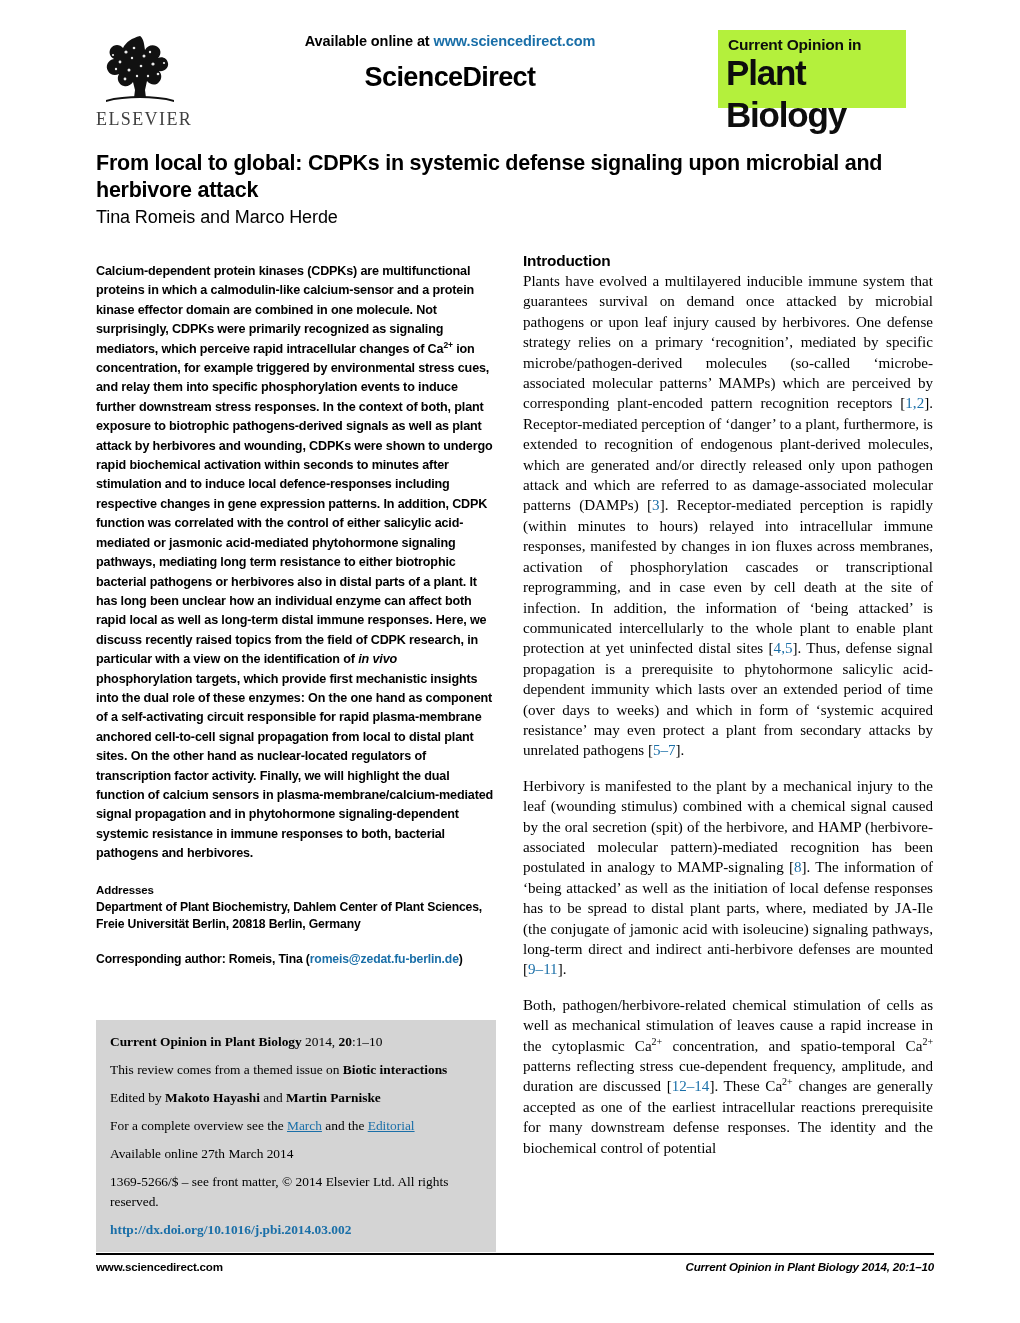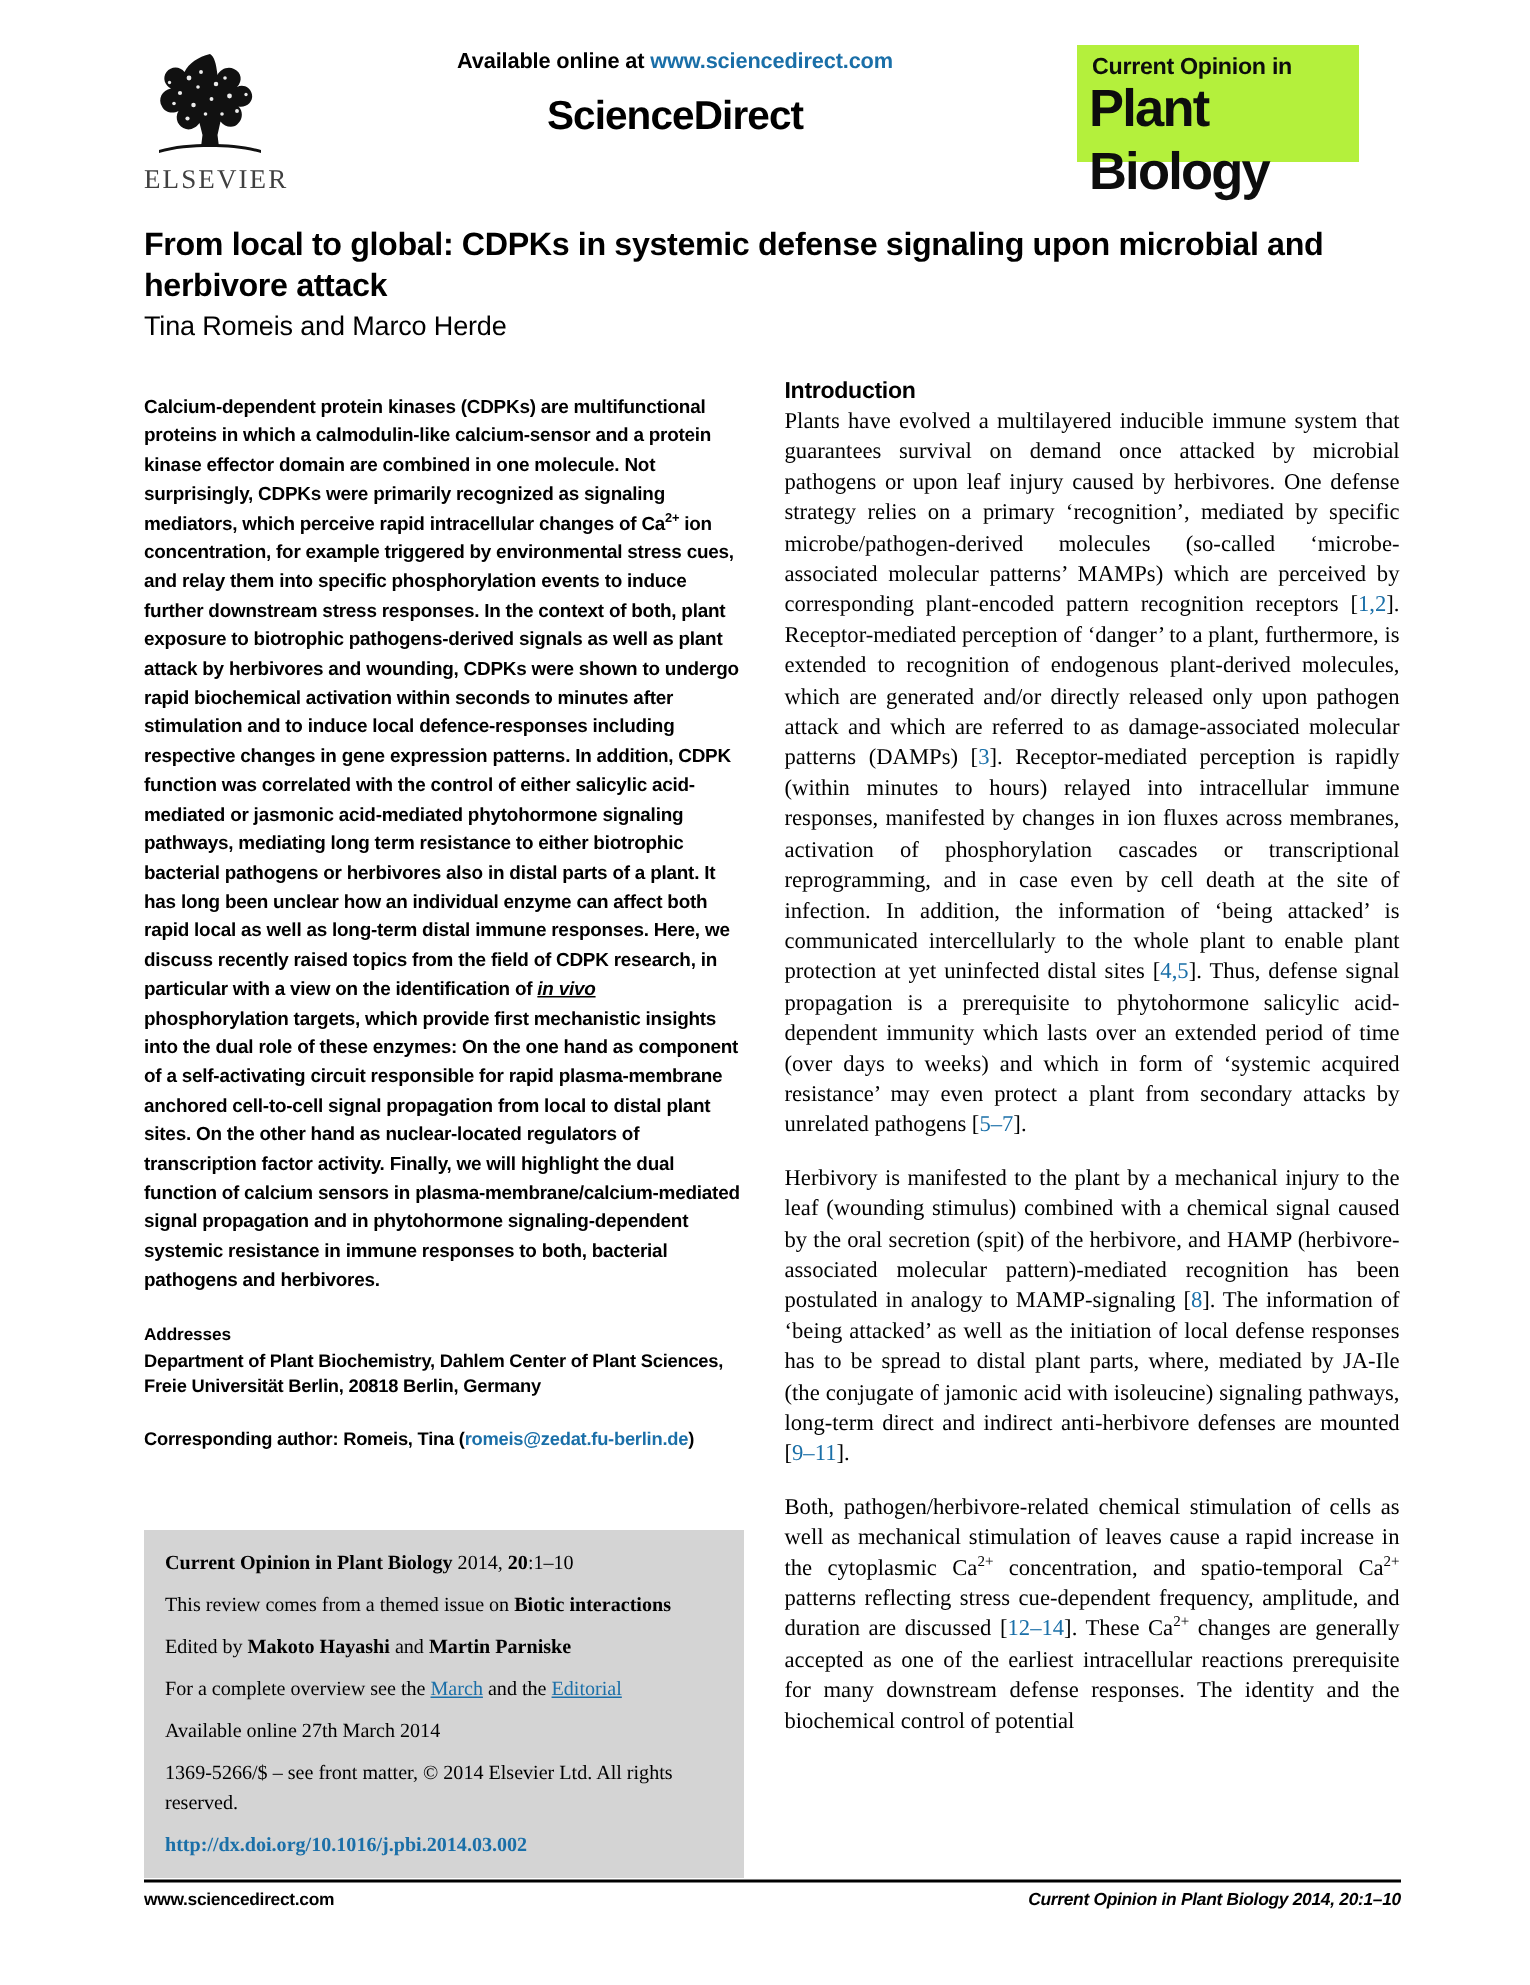--- a/index.html
+++ b/index.html
@@ -154,21 +154,21 @@
     font-family: "Liberation Sans", sans-serif;
     font-size: 12.6px;
     font-weight: bold;
     line-height: 19.4px;
     color: #000;
     text-align: left;
     letter-spacing: -0.15px;
     margin: 0;
   }
   .abstract sup { font-size: 8.5px; vertical-align: super; line-height: 0; }
-  .abstract i { font-style: italic; text-decoration: underline; }
+  .abstract i { font-style: italic; }
 
   .addr-heading {
     font-family: "Liberation Sans", sans-serif;
     font-size: 11.5px;
     font-weight: bold;
     color: #000;
     margin: 20px 0 3px 0;
     letter-spacing: -0.1px;
   }
   .addr-body {

